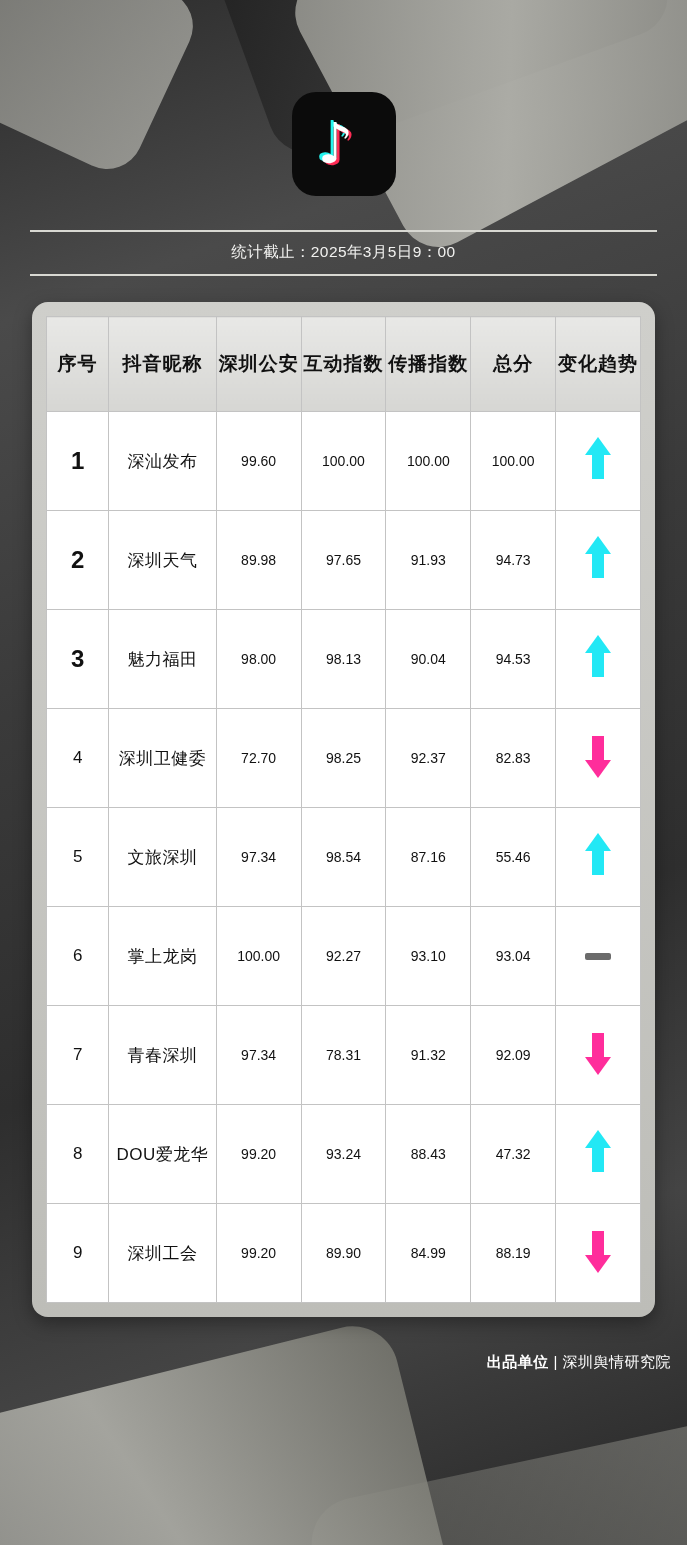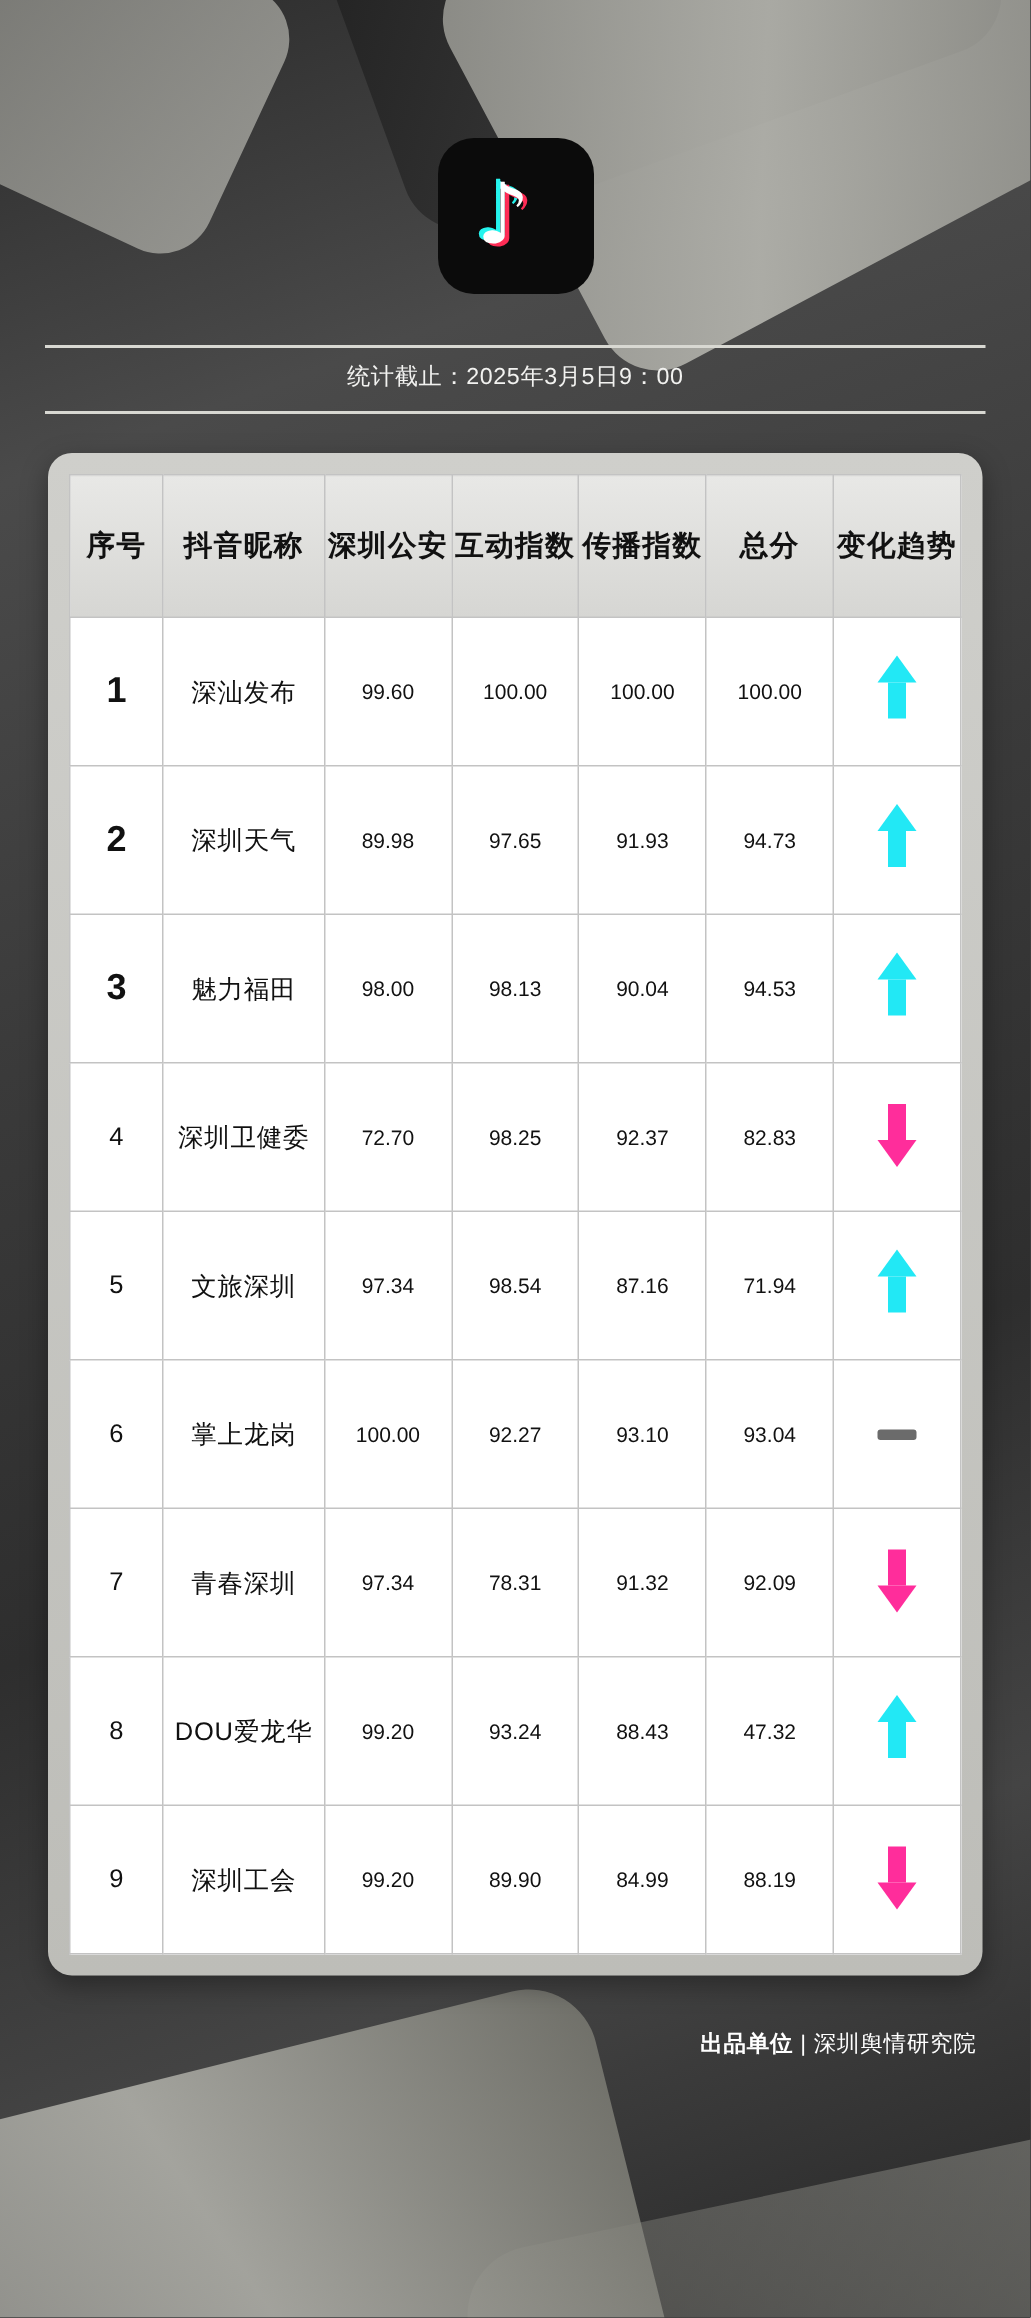--- a/index.html
+++ b/index.html
@@ -227,21 +227,21 @@
     width: 26px;
     height: 7px;
     background: #6b6b6b;
     border-radius: 2px;
     vertical-align: middle;
   }
 
   
   .footer {
     position: relative;
-    margin: 36px 36px 0 0;
+    margin: 36px 16px 0 0;
     text-align: right;
     color: #ffffff;
     font-size: 15px;
     letter-spacing: 0.5px;
   }
   .footer b { font-weight: bold; }
 </style>
 </head>
 <body>
 
@@ -325,21 +325,21 @@
             <td class="num">92.37</td>
             <td class="num">82.83</td>
             <td><span class="arrow down"></span></td>
           </tr>
           <tr>
             <td class="rank-plain">5</td>
             <td class="name">文旅深圳</td>
             <td class="num">97.34</td>
             <td class="num">98.54</td>
             <td class="num">87.16</td>
-            <td class="num">71.94</td>
+            <td class="num">55.46</td>
             <td><span class="arrow up"></span></td>
           </tr>
           <tr>
             <td class="rank-plain">6</td>
             <td class="name">掌上龙岗</td>
             <td class="num">100.00</td>
             <td class="num">92.27</td>
             <td class="num">93.10</td>
             <td class="num">93.04</td>
             <td><span class="flat"></span></td>

